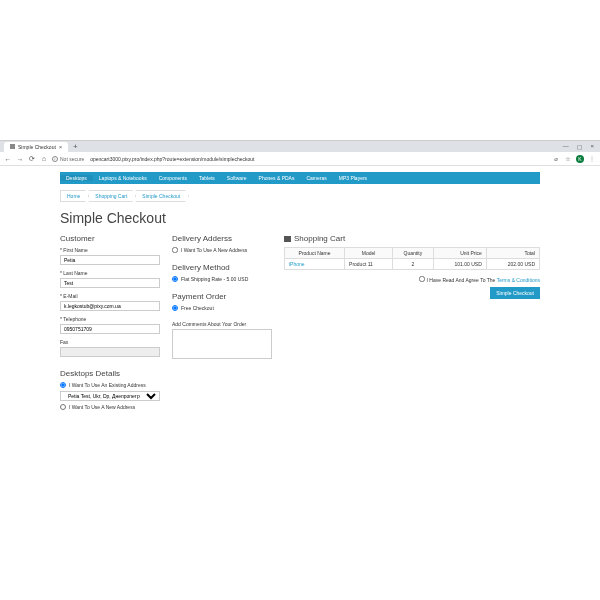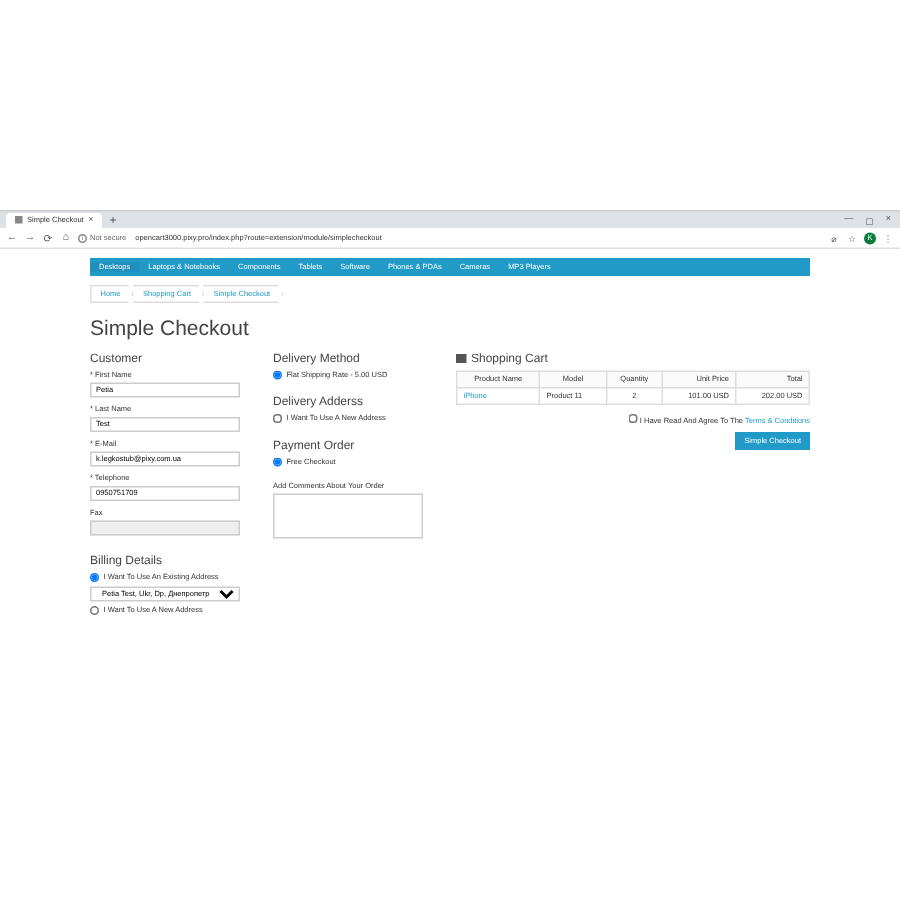--- a/index.html
+++ b/index.html
@@ -21,21 +21,21 @@
 .avatar{width:8px;height:8px;border-radius:50%;background:#0a7d3e;color:#fff;font-size:5px;display:flex;align-items:center;justify-content:center}
 .page{padding:0 60px}
 .menubar{background:#229ac8;display:flex;height:12px;align-items:center;margin-top:6px}
 .menubar .mi{color:#fff;font-size:5px;padding:0 6px}
 .menubar .mi.active{background:#1f90bb}
 .crumbs{display:flex;margin:6px 0;font-size:5px}
 .crumb{border:1px solid #ddd;padding:2px 8px 2px 6px;color:#229ac8;position:relative;margin-right:-1px;clip-path:polygon(0 0,calc(100% - 4px) 0,100% 50%,calc(100% - 4px) 100%,0 100%,4px 50%)}
 .crumb:first-child{clip-path:polygon(0 0,calc(100% - 4px) 0,100% 50%,calc(100% - 4px) 100%,0 100%)}
 h1{font-size:14px;font-weight:300;color:#444;margin:8px 0}
 h3{font-size:8px;font-weight:400;color:#444;margin-bottom:4px}
-.cols{display:flex;gap:22px}
+.cols{display:flex;gap:12px}
 .col1{width:100px}
 .col2{width:100px}
 .col3{flex:1}
 .fg{margin-bottom:5px}
 .lbl{font-size:5px;color:#333;display:block;margin-bottom:2px}
 .inp{width:100%;height:10px;border:1px solid #ccc;font-size:5px;padding:0 3px;background:#fff}
 .inp.dis{background:#eee}
 .radio-row{display:flex;align-items:center;gap:3px;font-size:5px;margin-bottom:3px}
 .radio,.check{width:6px;height:6px;flex-shrink:0}
 .sel{width:100%;height:10px;border:1px solid #ccc;font-size:5px;padding:0 3px;background:#fff}
@@ -111,46 +111,46 @@
   <div class="cols">
    <div class="col1">
     <h3>Customer</h3>
     <div class="fg"><label class="lbl">* First Name</label><input class="inp" value="Petia" style=""></div>
     <div class="fg"><label class="lbl">* Last Name</label><input class="inp" value="Test" style=""></div>
     <div class="fg"><label class="lbl">* E-Mail</label><input class="inp" value="k.legkostub@pixy.com.ua" style=""></div>
     <div class="fg"><label class="lbl">* Telephone</label><input class="inp" value="0950751709" style=""></div>
     <div class="fg"><label class="lbl">Fax</label><input class="inp dis" style=""></div>
 
     <div class="sect" style="margin-top:12px">
-     <h3>Billing Details</h3>
+     <h3>Desktops Details</h3>
      <div class="radio-row">
               <input type="radio" class="radio" checked="" style="">
               <span>I Want To Use An Existing Address</span>
             </div>
      <select class="sel"><option>Petia Test, Ukr, Dp, Днепропетровск</option></select>
      <div class="radio-row" style="margin-top:3px">
               <input type="radio" class="radio" style="">
               <span>I Want To Use A New Address</span>
             </div>
     </div>
    </div>
 
    <div class="col2">
     <div class="sect">
+     <h3>Delivery Adderss</h3>
+     <div class="radio-row">
+              <input type="checkbox" class="check" style="">
+              <span>I Want To Use A New Address</span>
+            </div>
+    </div>
+    <div class="sect">
      <h3>Delivery Method</h3>
      <div class="radio-row">
               <input type="radio" class="radio" checked="" style="">
               <span>Flat Shipping Rate - 5.00 USD</span>
-            </div>
-    </div>
-    <div class="sect">
-     <h3>Delivery Adderss</h3>
-     <div class="radio-row">
-              <input type="checkbox" class="check" style="">
-              <span>I Want To Use A New Address</span>
             </div>
     </div>
     <div class="sect">
      <h3>Payment Order</h3>
      <div class="radio-row">
               <input type="radio" class="radio" checked="" style="">
               <span>Free Checkout</span>
             </div>
     </div>
     <div class="sect">

